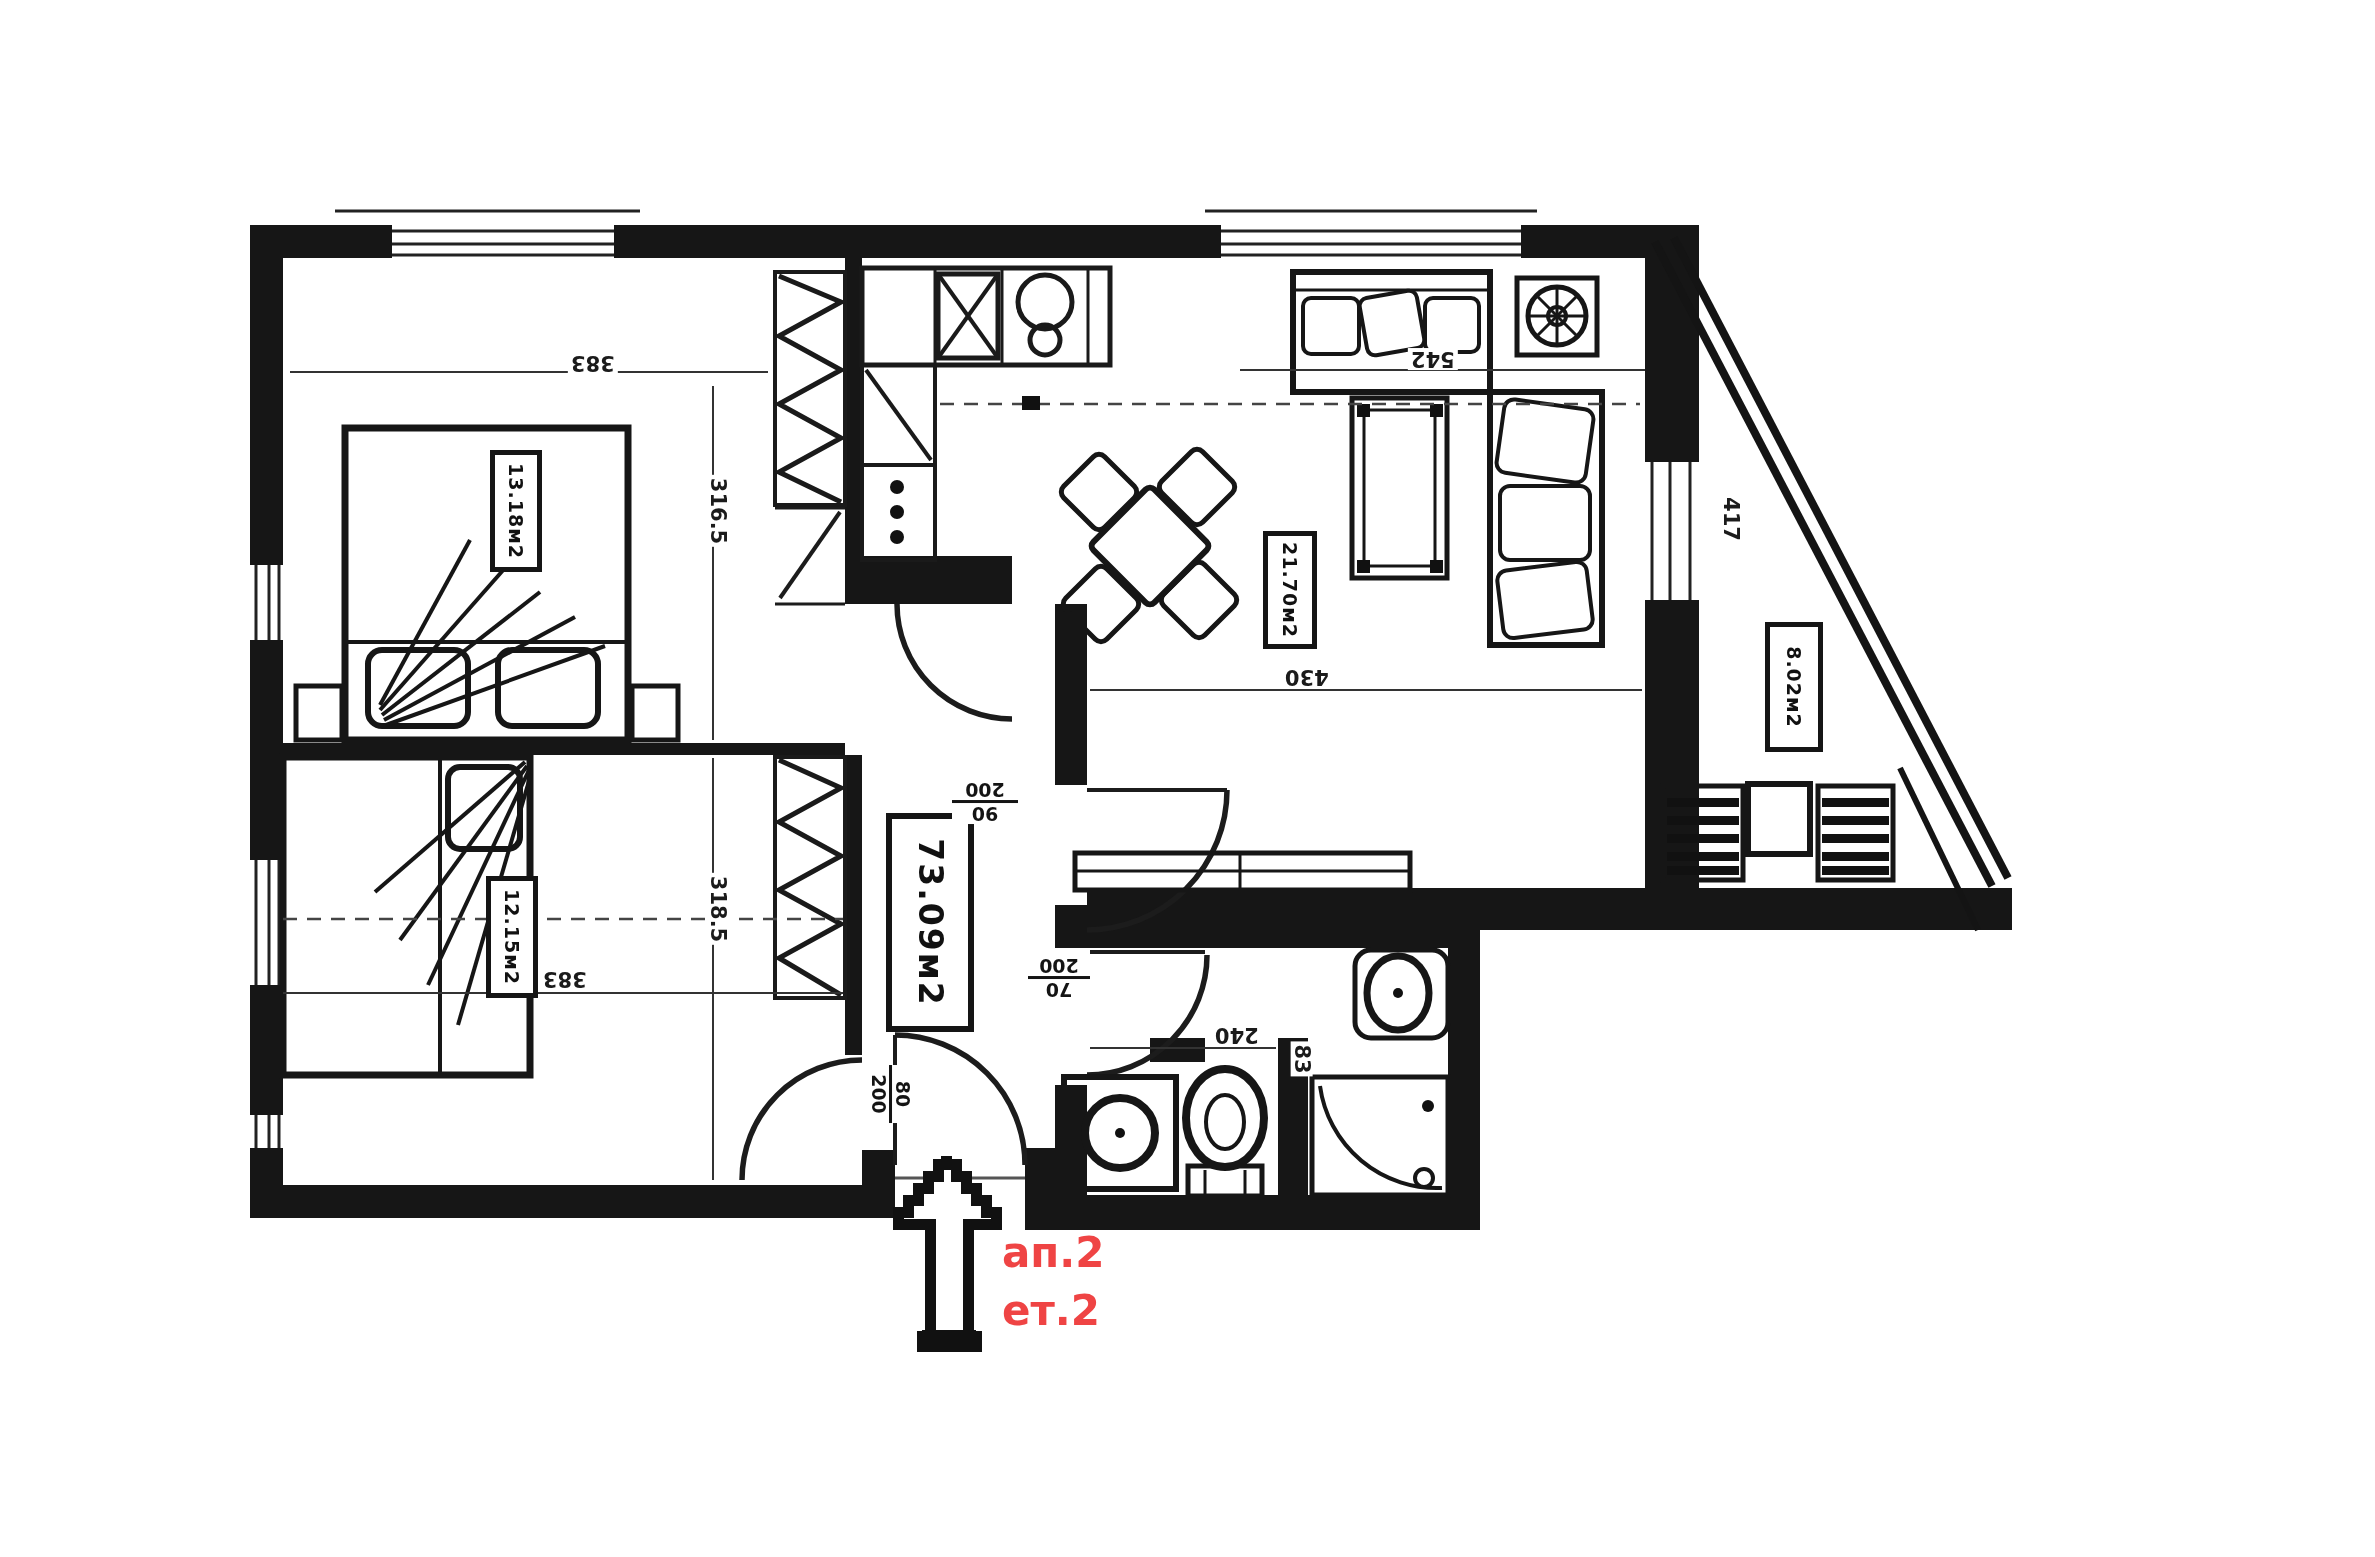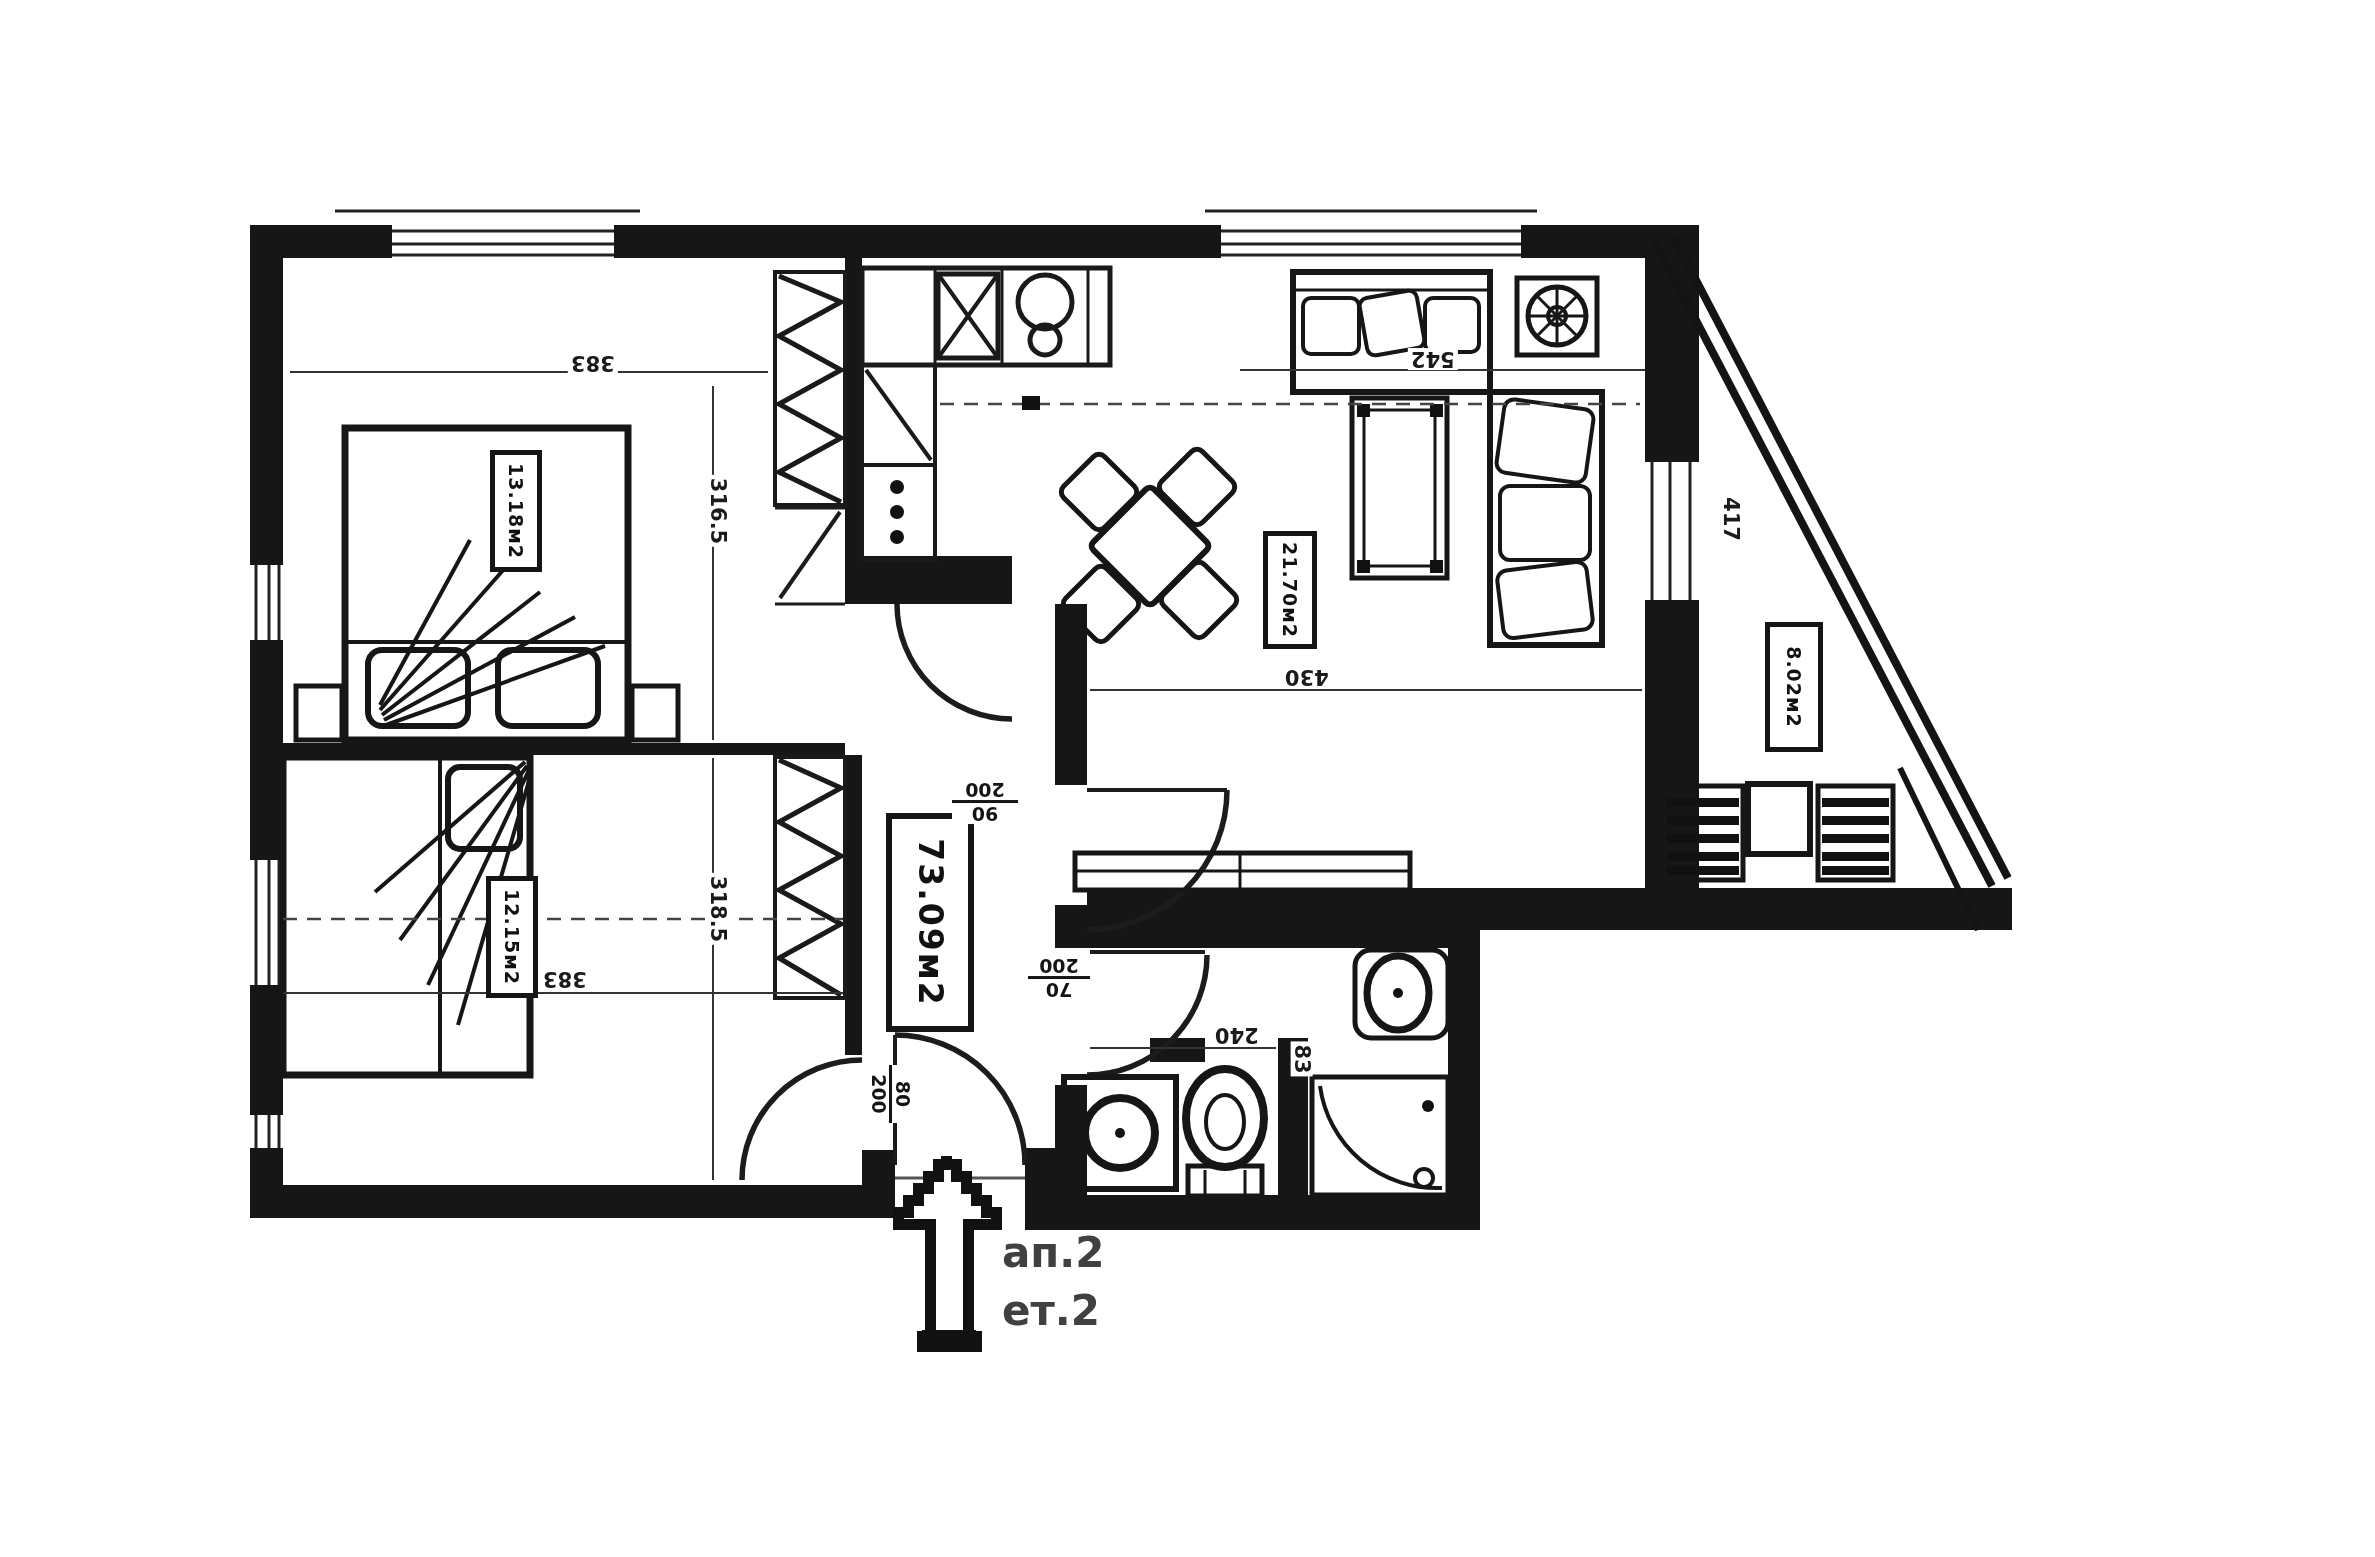--- a/index.html
+++ b/index.html
@@ -14,21 +14,21 @@
   .area-box.big{border-width:6px;}
   .area-box.big span{font-size:33px;letter-spacing:2px;}
   .dim{position:absolute;z-index:6;font-size:21px;font-weight:bold;color:#1b1b1b;
        background:#fff;padding:0 3px;line-height:1.05;white-space:nowrap;}
   .r180{transform:rotate(180deg);}
   .r90{transform:rotate(90deg);transform-origin:center;}
   .frac{position:absolute;z-index:6;text-align:center;font-size:19px;font-weight:bold;
         color:#141414;background:#fff;line-height:1.08;}
   .frac span{display:block;padding:0 4px;}
   .frac .top{border-bottom:3px solid #141414;}
-  .caption{position:absolute;z-index:6;font-size:42px;font-weight:bold;color:#404040;
+  .caption{position:absolute;z-index:6;font-size:42px;font-weight:bold;color:#ef4444;
            line-height:1.0;}
 </style>
 </head>
 <body>
 
 <div class="canvas">
 
 <svg class="plan-svg" viewBox="0 0 2375 1557" xmlns="http://www.w3.org/2000/svg">
 
   <g fill="#161616" stroke="none">

